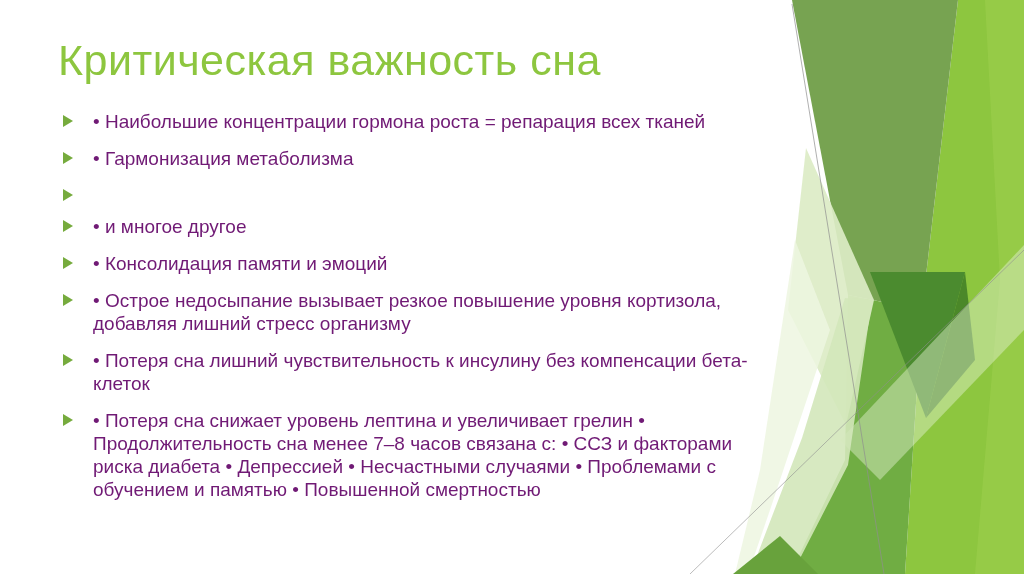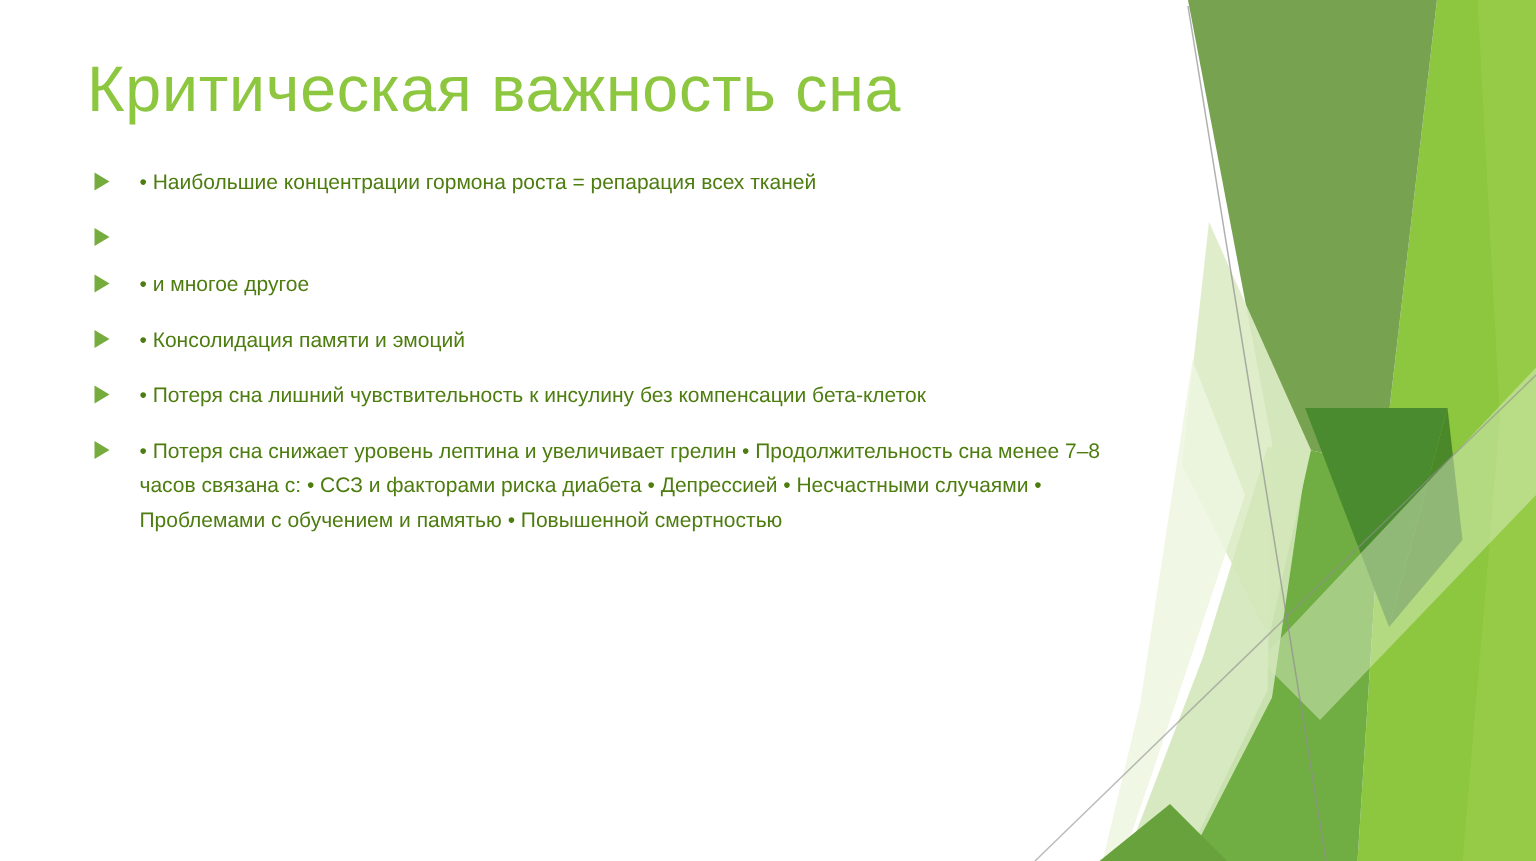--- a/index.html
+++ b/index.html
@@ -54,23 +54,23 @@
     flex: 0 0 auto;
     width: 0;
     height: 0;
     border-left: 10px solid #76ab3d;
     border-top: 6px solid transparent;
     border-bottom: 6px solid transparent;
     margin-top: 5px;
     margin-right: 20px;
   }
   .bullet-text {
-    font-size: 14px;
+    font-size: 19px;
     line-height: 23px;
-    color: #4d7c0f;
+    color: #701a75;
     max-width: 668px;
   }
 </style>
 </head>
 <body>
 
 <div class="slide">
 
   <svg class="facet-decoration" viewBox="684 0 340 574" width="340" height="574" aria-hidden="true">
     <g>
@@ -104,28 +104,36 @@
 
   <h1 class="slide-title">Критическая важность сна</h1>
 
   <ul class="bullet-list">
     <li class="bullet-item">
       <span class="bullet-marker"></span>
       <span class="bullet-text">• Наибольшие концентрации гормона роста = репарация всех тканей</span>
     </li>
     <li class="bullet-item">
       <span class="bullet-marker"></span>
+      <span class="bullet-text">• Гармонизация метаболизма</span>
+    </li>
+    <li class="bullet-item">
+      <span class="bullet-marker"></span>
     </li>
     <li class="bullet-item">
       <span class="bullet-marker"></span>
       <span class="bullet-text">• и многое другое</span>
     </li>
     <li class="bullet-item">
       <span class="bullet-marker"></span>
       <span class="bullet-text">• Консолидация памяти и эмоций</span>
+    </li>
+    <li class="bullet-item">
+      <span class="bullet-marker"></span>
+      <span class="bullet-text">• Острое недосыпание вызывает резкое повышение уровня кортизола, добавляя лишний стресс организму</span>
     </li>
     <li class="bullet-item">
       <span class="bullet-marker"></span>
       <span class="bullet-text">• Потеря сна лишний чувствительность к инсулину без компенсации бета-клеток</span>
     </li>
     <li class="bullet-item">
       <span class="bullet-marker"></span>
       <span class="bullet-text">• Потеря сна снижает уровень лептина и увеличивает грелин • Продолжительность сна менее 7–8 часов связана с: • ССЗ и факторами риска диабета • Депрессией • Несчастными случаями • Проблемами с обучением и памятью • Повышенной смертностью</span>
     </li>
   </ul>

